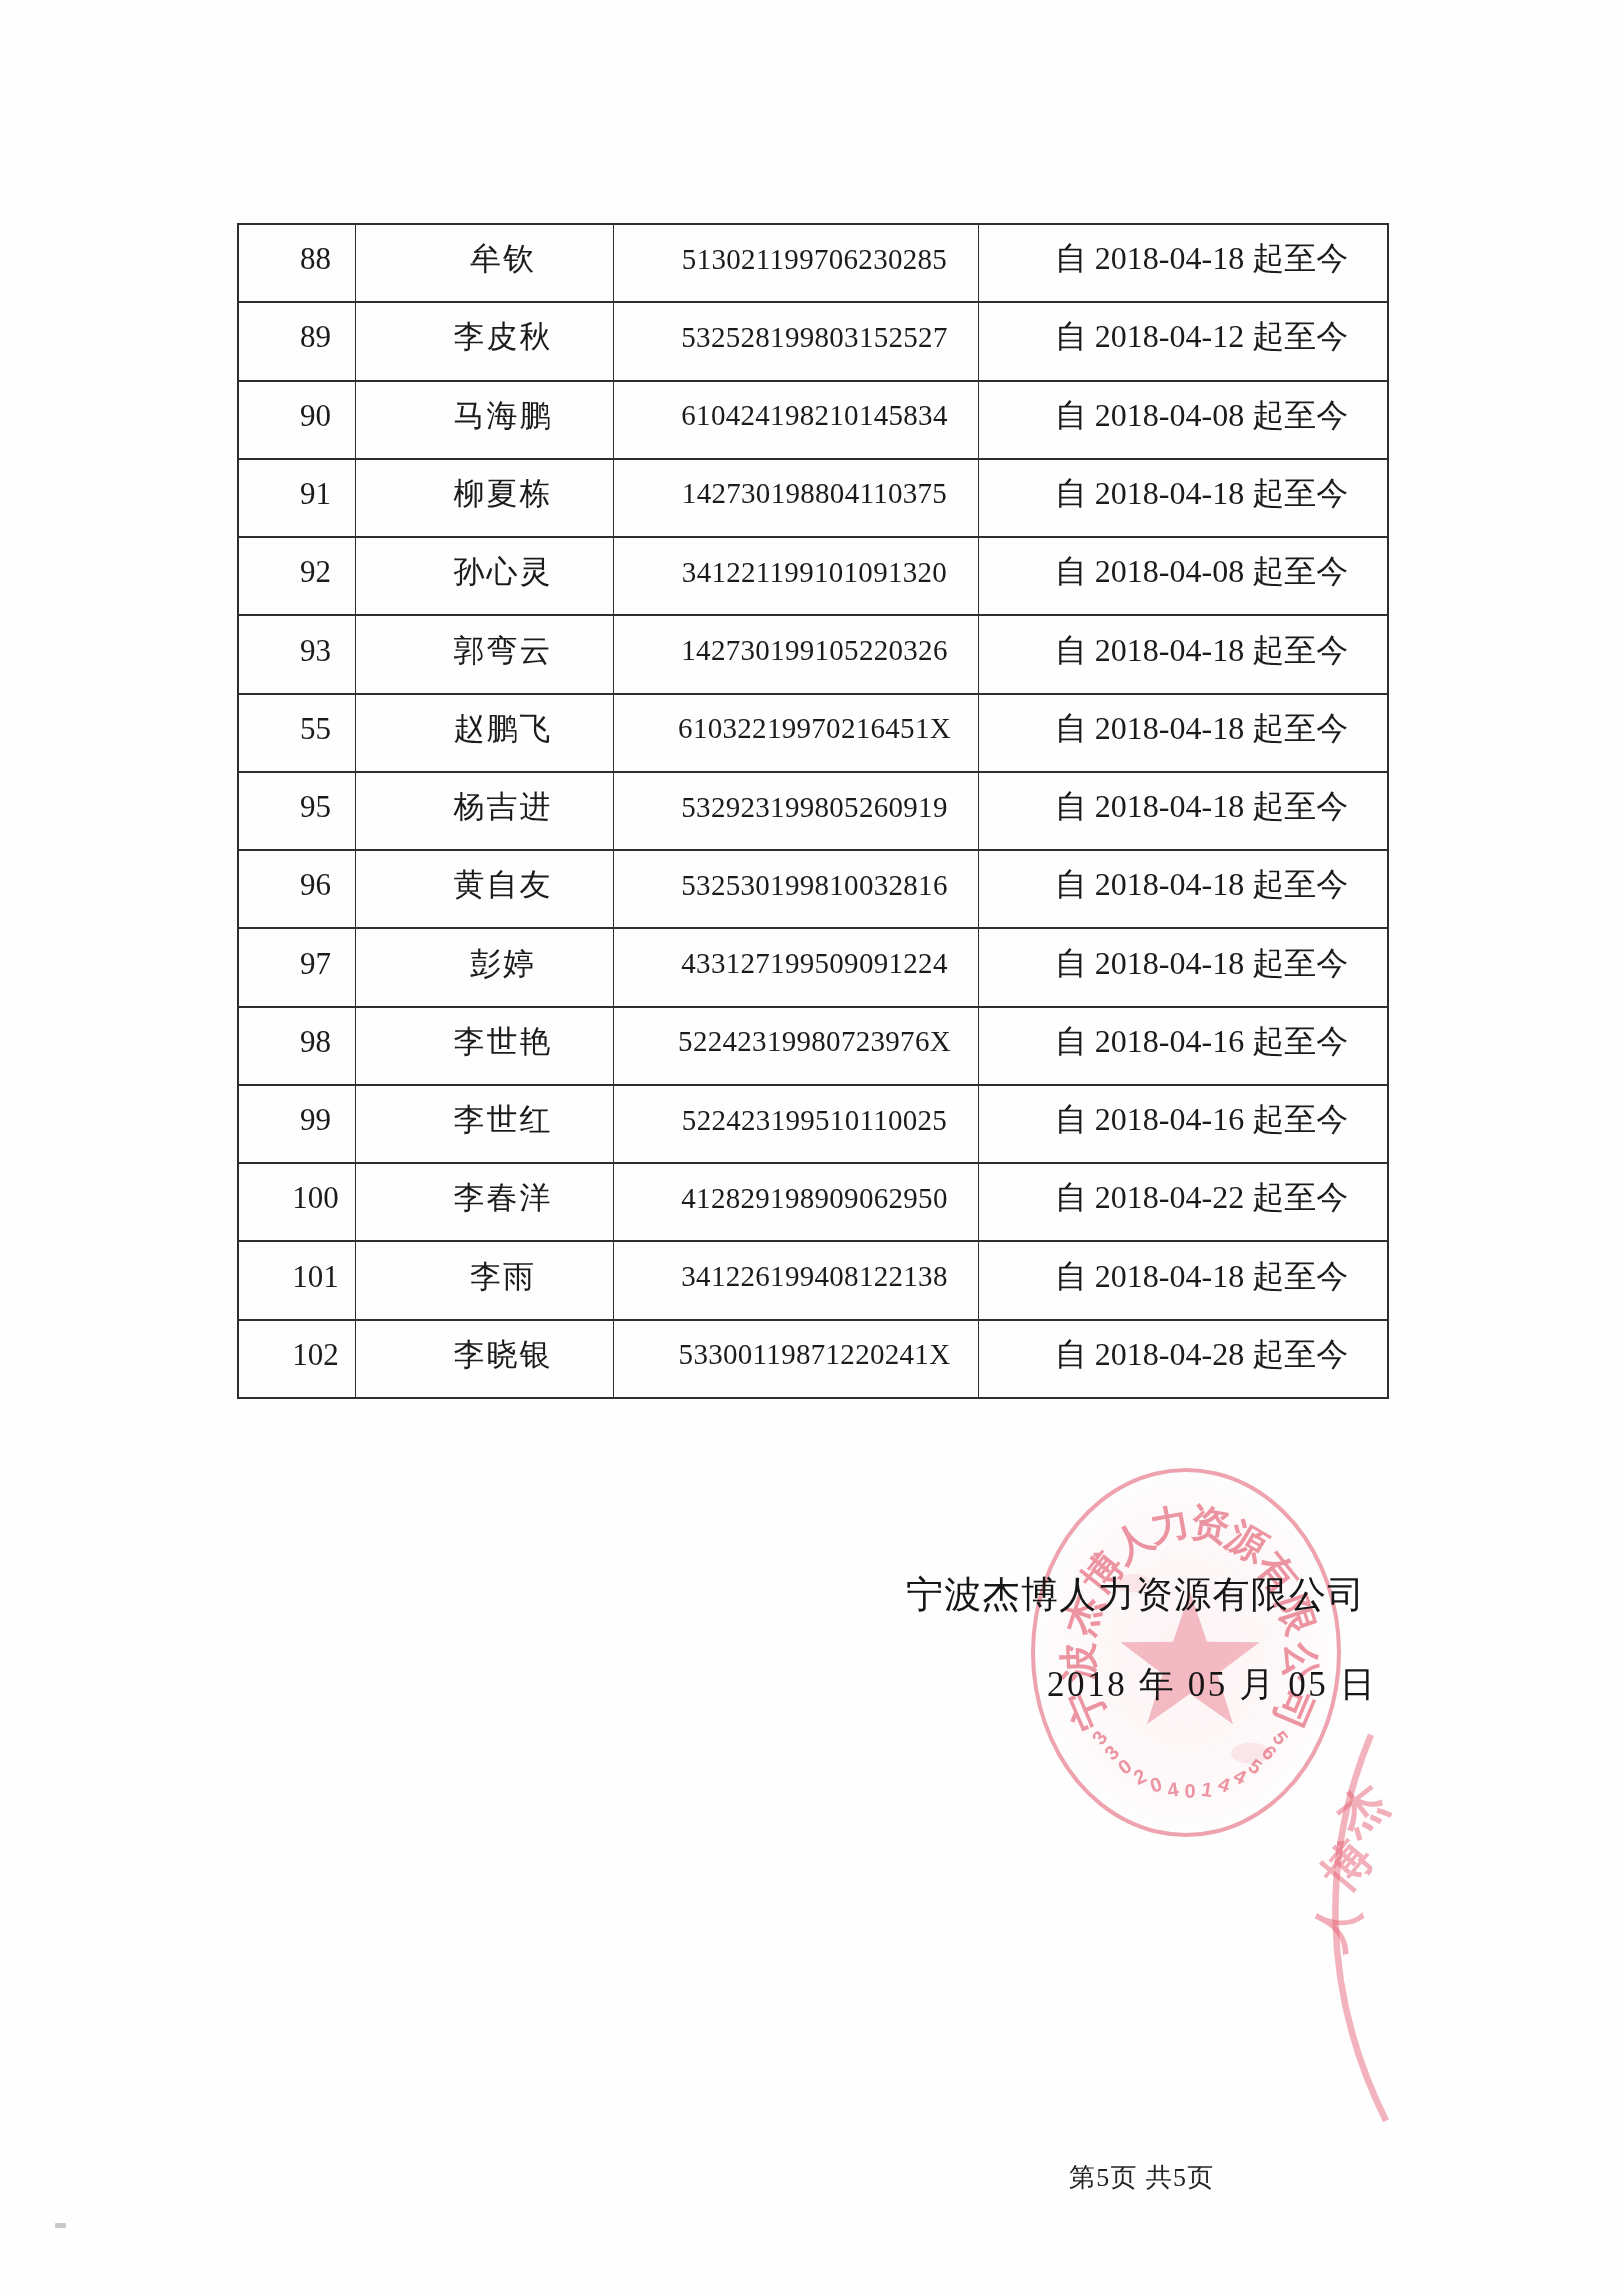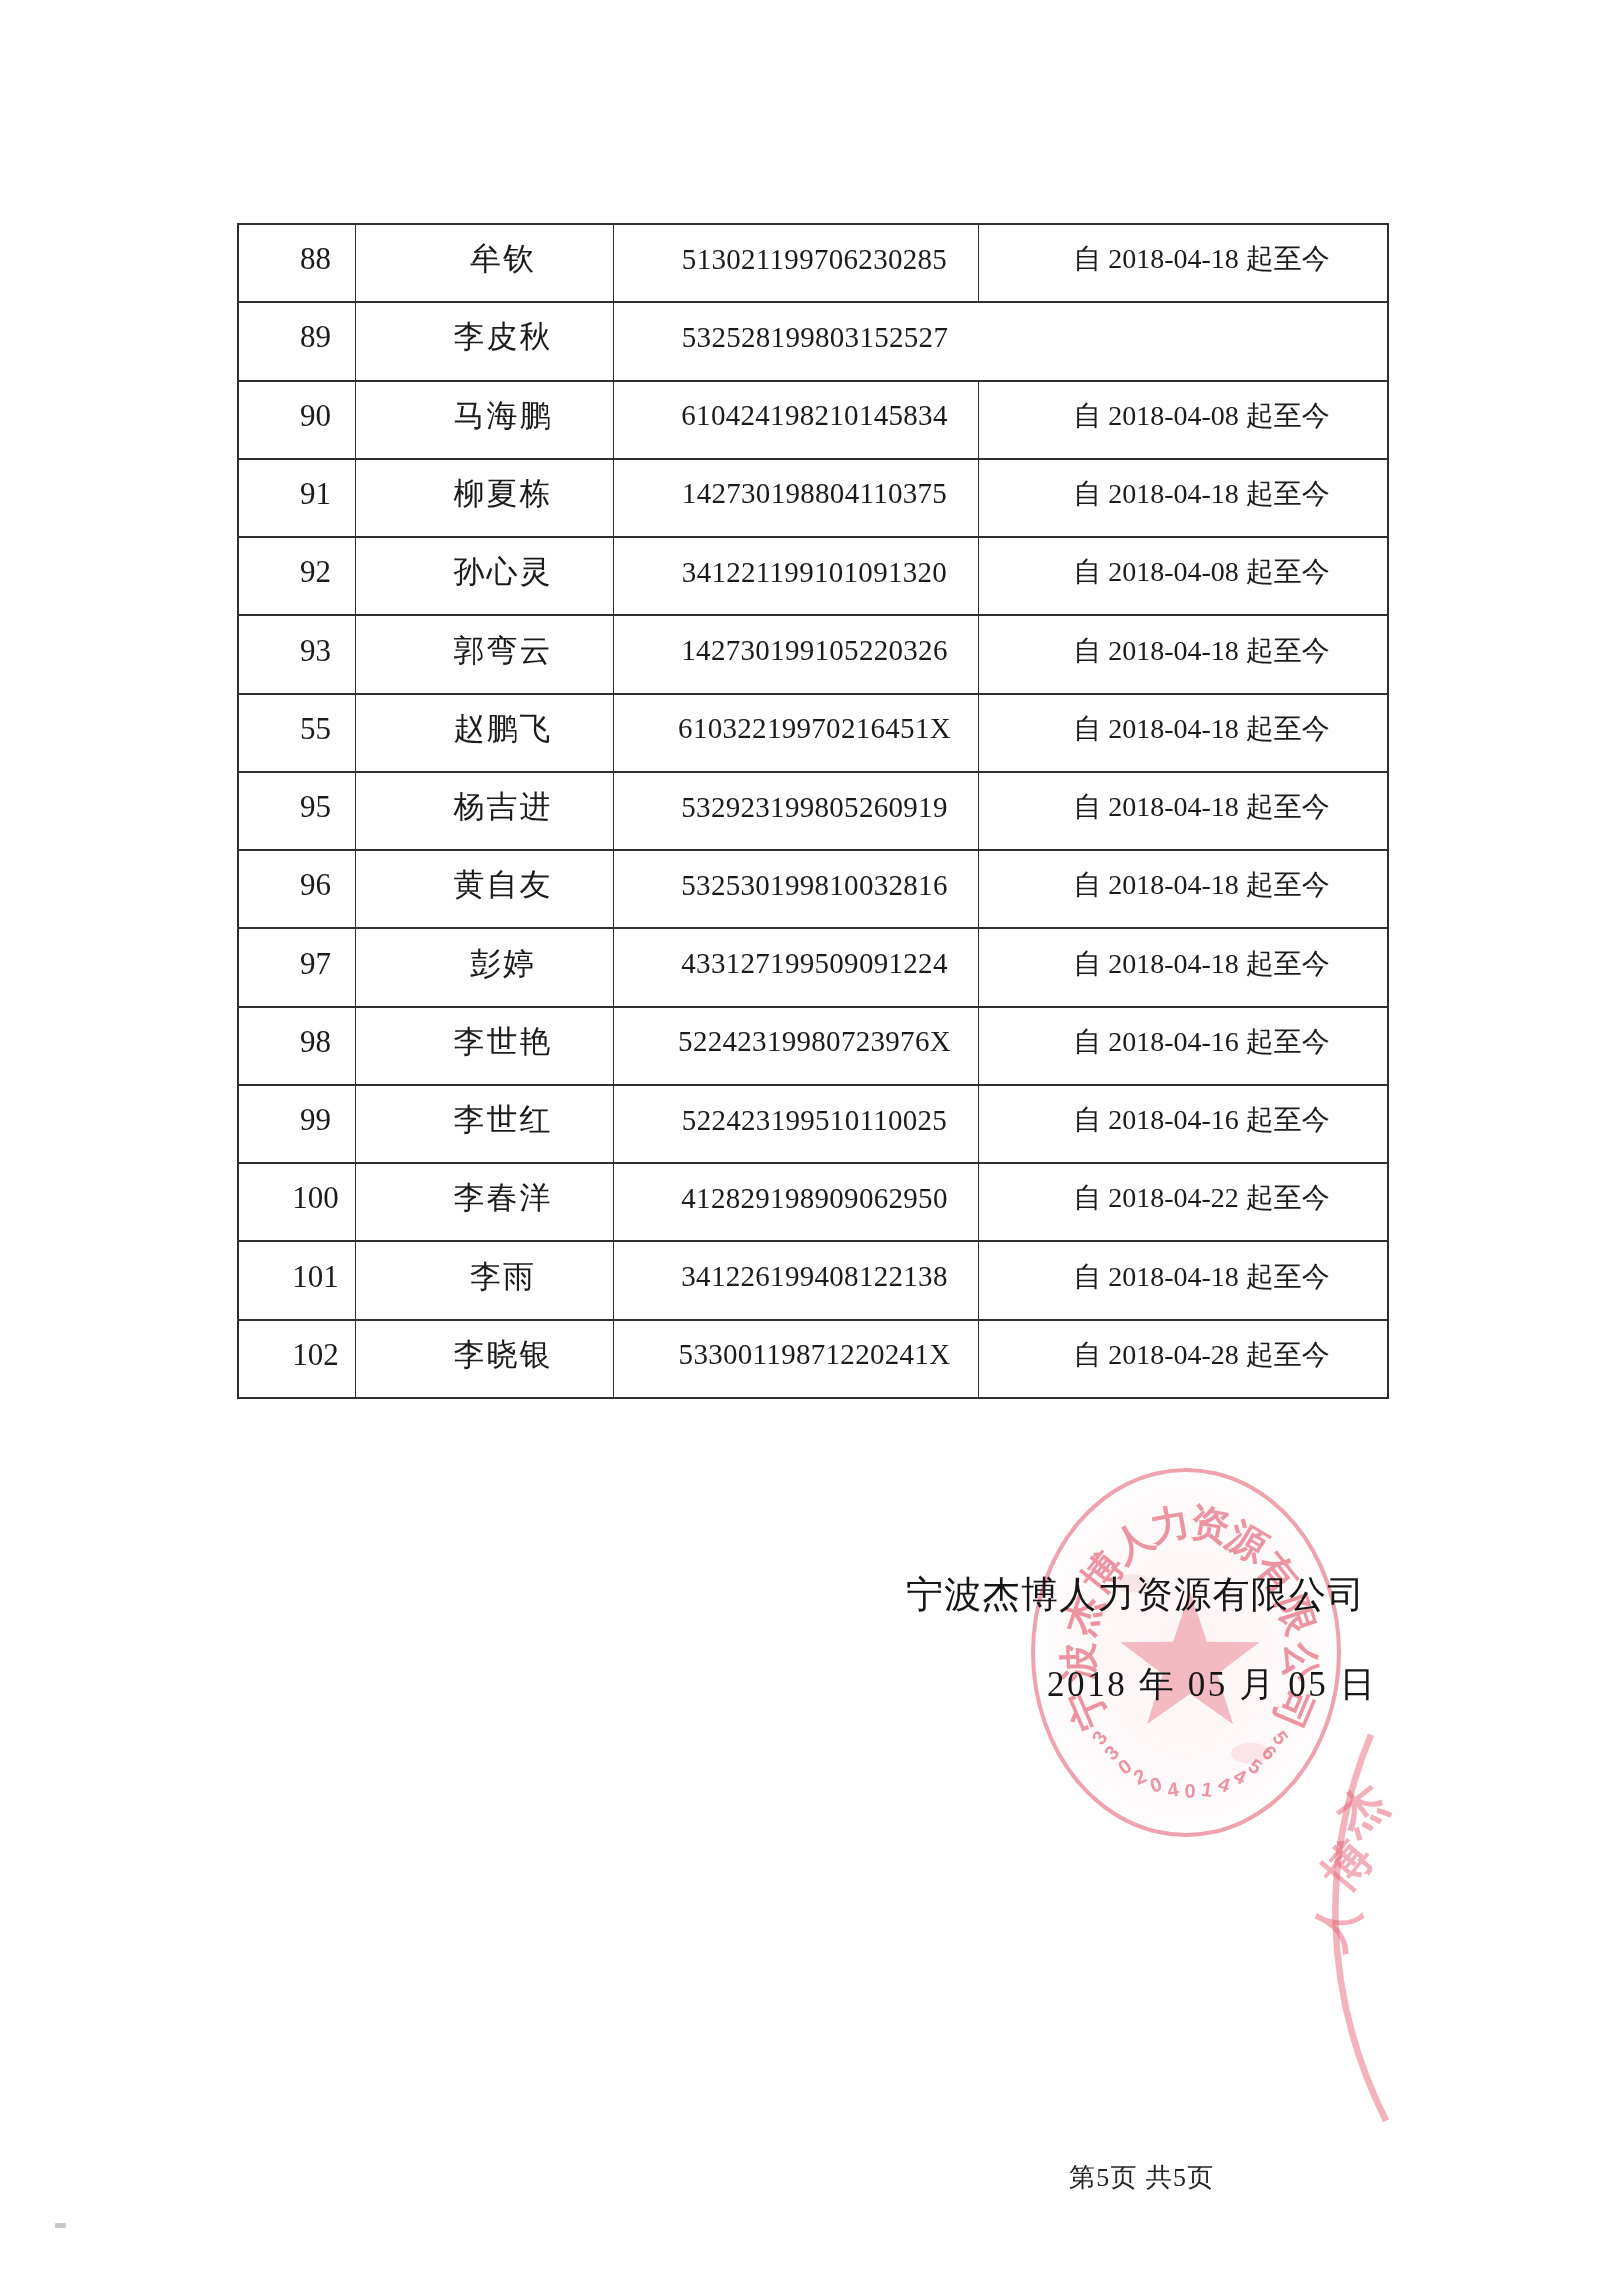--- a/index.html
+++ b/index.html
@@ -31,21 +31,21 @@
     border-right:1.3px solid #2e2e2e;
     box-sizing:border-box;
     padding-bottom:7.9px;
     overflow:hidden;
     padding-left:37px;
   }
   .cell:last-child{border-right:none;}
   .cell.no{font-size:31px;}
   .cell.name{font-size:31px;letter-spacing:2px;}
   .cell.idnum{font-size:29px;letter-spacing:0.3px;}
-  .cell.period{font-size:28px;}
+  .cell.period{font-size:32px;}
   
   .company{
     position:absolute;left:906px;top:1570px;width:466px;
     font-size:37px;letter-spacing:1.3px;white-space:nowrap;
     color:#161616;z-index:5;
   }
   .issue-date{
     position:absolute;left:1047px;top:1661px;width:314px;
     font-size:35px;letter-spacing:2.6px;white-space:nowrap;
     color:#161616;z-index:5;
@@ -104,20 +104,21 @@
       <div class="cell no">88</div>
       <div class="cell name">牟钦</div>
       <div class="cell idnum">513021199706230285</div>
       <div class="cell period">自 2018-04-18 起至今</div>
     </div>
 
     <div class="row">
       <div class="cell no">89</div>
       <div class="cell name">李皮秋</div>
       <div class="cell idnum">532528199803152527</div>
+      <div class="cell period">自 2018-04-12 起至今</div>
     </div>
 
     <div class="row">
       <div class="cell no">90</div>
       <div class="cell name">马海鹏</div>
       <div class="cell idnum">610424198210145834</div>
       <div class="cell period">自 2018-04-08 起至今</div>
     </div>
 
     <div class="row">

